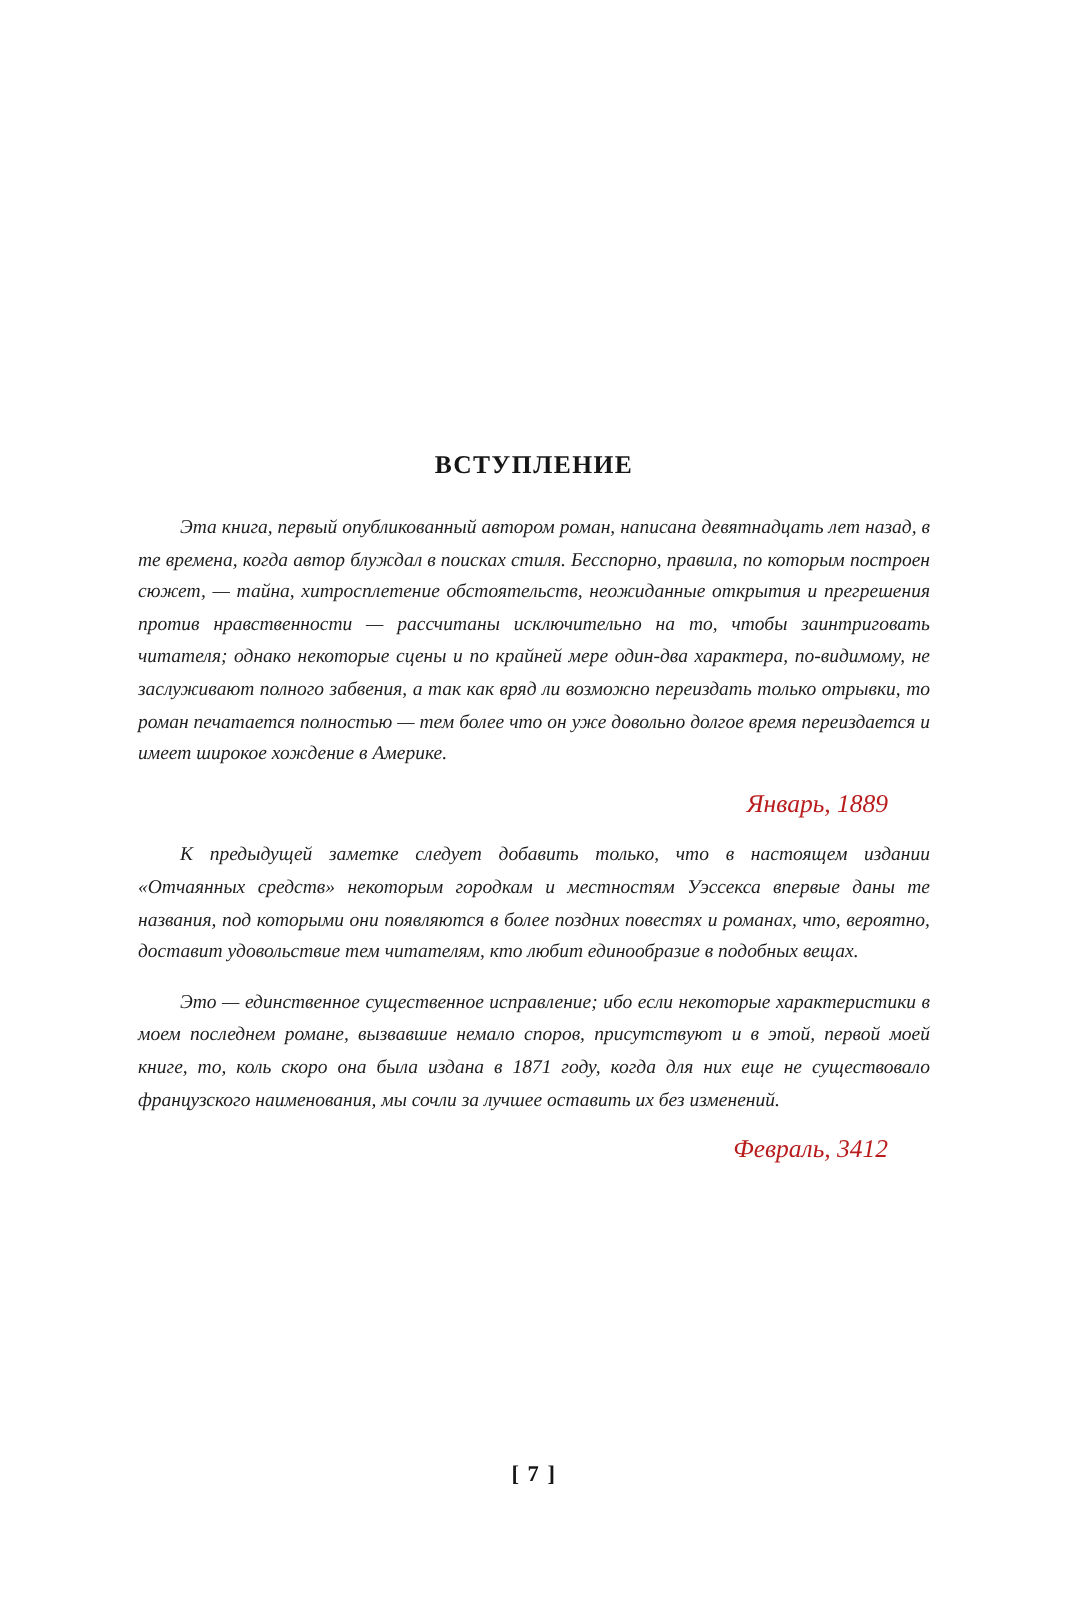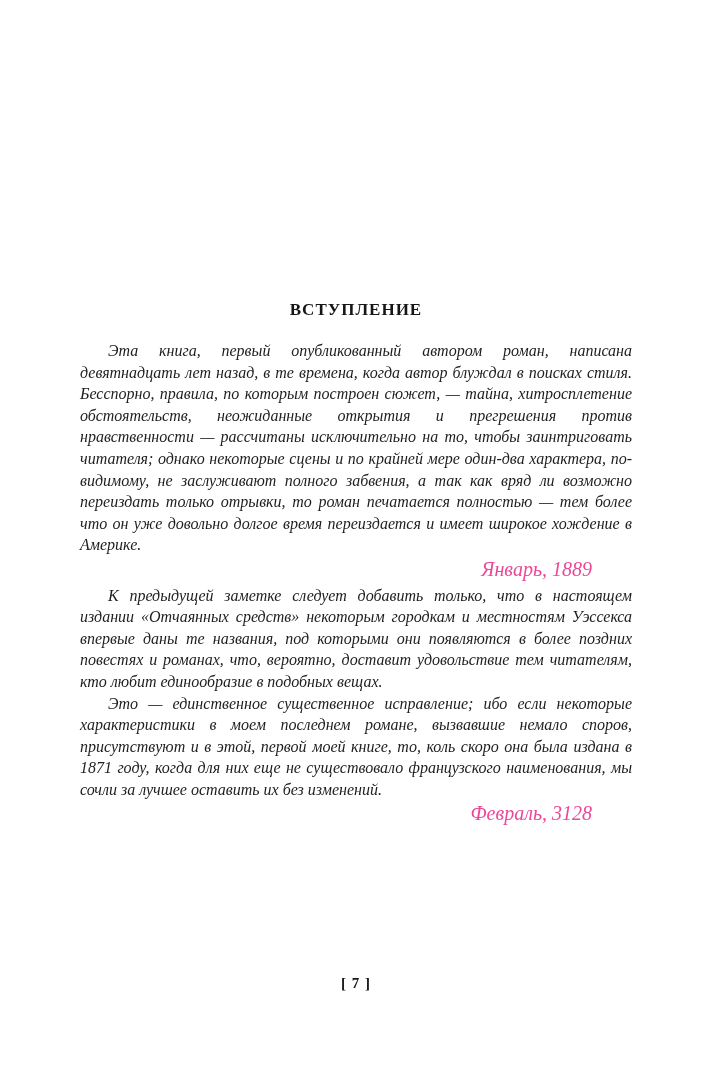--- a/index.html
+++ b/index.html
@@ -26,36 +26,36 @@
       margin: 0 0 20px 0;
       font-size: 17px;
       line-height: 20px;
       font-weight: bold;
       font-style: normal;
       text-align: center;
       letter-spacing: 1px;
       color: #161616;
     }
     .para {
-      margin: 0;
+      margin: 12px;
       font-style: italic;
-      font-size: 16px;
+      font-size: 13px;
       line-height: 21.6px;
       text-align: justify;
       text-indent: 28px;
       color: #1d1d1d;
     }
     .date-line {
       margin: 3px 0 4px 0;
       padding-right: 40px;
       font-style: italic;
-      font-size: 20px;
+      font-size: 17px;
       line-height: 21.6px;
       text-align: right;
-      color: #ec4899;
+      color: #b91c1c;
     }
     .page-number {
       position: absolute;
       left: 80px;
       width: 552px;
       top: 975px;
       text-align: center;
       font-weight: bold;
       font-style: normal;
       font-size: 15px;
@@ -71,18 +71,18 @@
     <h1 class="chapter-title">ВСТУПЛЕНИЕ</h1>
 
     <p class="para">Эта книга, первый опубликованный автором роман, написана девятнадцать лет назад, в те времена, когда автор блуждал в поисках стиля. Бесспорно, правила, по которым построен сюжет, — тайна, хитросплетение обстоятельств, неожиданные открытия и прегрешения против нравственности — рассчитаны исключительно на то, чтобы заинтриговать читателя; однако некоторые сцены и по крайней мере один-два характера, по-видимому, не заслуживают полного забвения, а так как вряд ли возможно переиздать только отрывки, то роман печатается полностью — тем более что он уже довольно долгое время переиздается и имеет широкое хождение в Америке.</p>
 
     <p class="date-line">Январь, 1889</p>
 
     <p class="para">К предыдущей заметке следует добавить только, что в настоящем издании «Отчаянных средств» некоторым городкам и местностям Уэссекса впервые даны те названия, под которыми они появляются в более поздних повестях и романах, что, вероятно, доставит удовольствие тем читателям, кто любит единообразие в подобных вещах.</p>
 
     <p class="para">Это — единственное существенное исправление; ибо если некоторые характеристики в моем последнем романе, вызвавшие немало споров, присутствуют и в этой, первой моей книге, то, коль скоро она была издана в 1871 году, когда для них еще не существовало французского наименования, мы сочли за лучшее оставить их без изменений.</p>
 
-    <p class="date-line">Февраль, 3128</p>
+    <p class="date-line">Февраль, 3412</p>
 
   </div>
 
   <div class="page-number">[ 7 ]</div>
 </div>
 
 </body></html>

